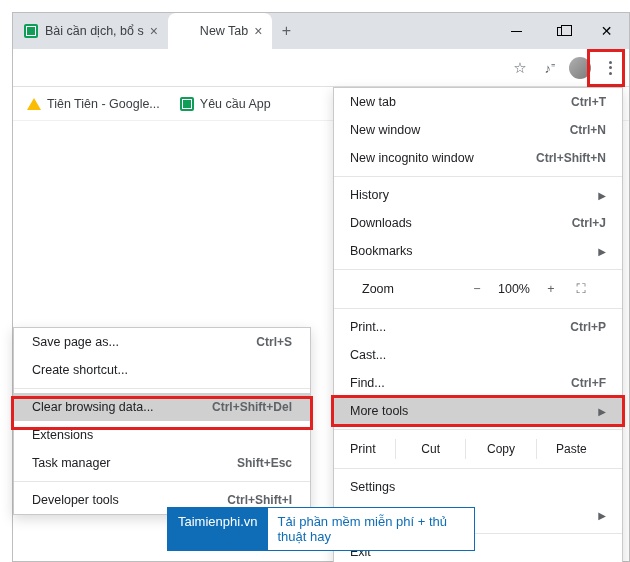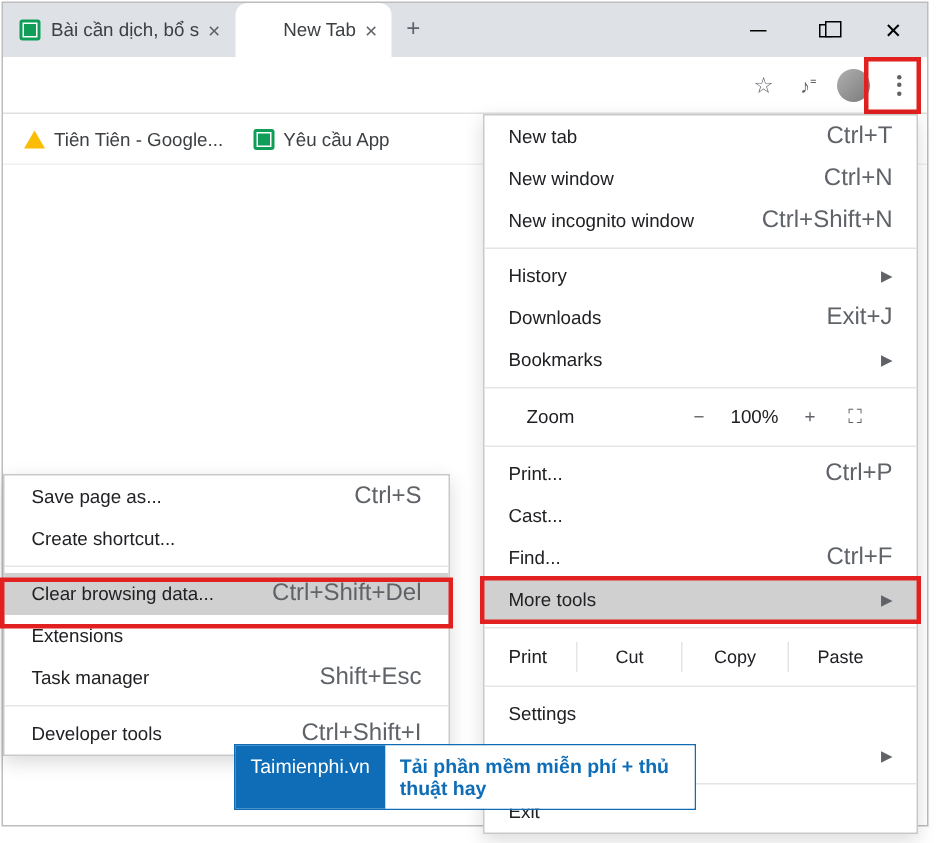--- a/index.html
+++ b/index.html
@@ -1,17 +1,17 @@
 <!DOCTYPE html>
 <html><head>
 <meta charset="utf-8">
 <style>
 * { box-sizing: border-box; margin: 0; padding: 0; font-family: "Segoe UI", Arial, sans-serif; }
 body { background: #fff; width: 630px; height: 562px; overflow: hidden; }
-.frame { border: 1px solid #bdbdbd; width: 618px; height: 550px; margin: 1px; position: relative; background: #fff; }
+.frame { border: 1px solid #bdbdbd; width: 618px; height: 550px; margin: 12px; position: relative; background: #fff; }
 .titlebar { display: flex; align-items: stretch; height: 36px; background: #dee1e6; }
 .tab { display: flex; align-items: center; gap: 6px; padding: 0 10px; height: 36px; font-size: 12.5px; color: #3c4043; position: relative; }
 .tab.active { background: #fff; border-top-left-radius: 8px; border-top-right-radius: 8px; }
 .tab .favicon { width: 16px; height: 16px; display: flex; align-items: center; justify-content: center; font-size: 13px; }
 .tab .close { color: #5f6368; font-size: 14px; }
 .newtab-btn { width: 28px; display: flex; align-items: center; justify-content: center; color: #5f6368; font-size: 16px; }
 .spacer { flex: 1; }
 .winbtns { display: flex; }
 .winbtn { width: 45px; display: flex; align-items: center; justify-content: center; color: #000; font-size: 11px; }
 .winbtn.close-w { font-size: 14px; }
@@ -24,40 +24,40 @@
 .dots span { width: 3px; height: 3px; background: #5f6368; border-radius: 50%; }
 .red-box-dots { position: absolute; top: 36px; right: 4px; width: 38px; height: 38px; border: 3px solid #e1201f; pointer-events: none; }
 .bookmarkbar { display: flex; align-items: center; height: 34px; padding-left: 6px; gap: 4px; background: #fff; border-bottom: 1px solid #f0f0f0; }
 .bmk { display: flex; align-items: center; gap: 6px; font-size: 12.5px; color: #3c4043; padding: 4px 8px; }
 .gd-ico { width:0; height:0; border-left:7px solid transparent; border-right:7px solid transparent; border-bottom:12px solid #fbbc04; position: relative; }
 .gs-ico { width: 14px; height: 14px; background: #0f9d58; border-radius: 2px; display: flex; align-items: center; justify-content: center; }
 .gs-ico::after { content:""; width:8px; height:8px; border:1px solid #fff; }
 .menu { position: absolute; top: 74px; right: 6px; width: 290px; background: #fff; border: 1px solid #c9c9c9; box-shadow: 0 4px 12px rgba(0,0,0,0.15); font-size: 12.5px; color: #202124; }
 .mi { display: flex; align-items: center; height: 28px; padding: 0 16px; justify-content: space-between; position: relative; }
 .mi .lbl { flex: 1; }
-.mi .sc { color: #5f6368; font-size: 16px; }
+.mi .sc { color: #5f6368; font-size: 12px; font-weight: bold; }
 .mi .arrow { color: #5f6368; font-size: 10px; margin-left: 8px; }
 .sep { height: 1px; background: #e5e5e5; margin: 4px 0; }
 .zoom-row { display: flex; align-items: center; height: 30px; padding: 0 28px; gap: 4px; }
 .zoom-row .lbl { flex: 1; }
 .zbtn { width: 26px; text-align: center; color: #5f6368; }
 .zval { width: 40px; text-align: center; }
 .fs { font-size: 13px; }
 .edit-row { display: flex; align-items: center; height: 30px; padding: 0 16px; }
 .edit-row .lbl { width: 45px; }
 .edit-row .eb { flex: 1; text-align: center; border-left: 1px solid #e5e5e5; height: 20px; line-height: 20px; font-size: 12px; }
 .mi.hl { background: #d0d0d0; }
 .red-box-moretools { position: absolute; left: -3px; right: -3px; top: -2px; height: 32px; border: 3px solid #e1201f; pointer-events: none; }
 .submenu { position: absolute; top: 314px; left: 0px; width: 298px; background: #fff; border: 1px solid #c9c9c9; box-shadow: 0 4px 12px rgba(0,0,0,0.15); font-size: 12.5px; color: #202124; }
 .submenu .mi { padding: 0 18px; align-items: center; }
 .submenu .mi.hl2 { background: #d0d0d0; }
 .red-box-clear { position: absolute; left: -3px; right: -3px; top: 68px; height: 34px; border: 3px solid #e1201f; pointer-events: none; }
 .footer { position: absolute; bottom: 10px; left: 50%; transform: translateX(-50%); display: flex; font-size: 13px; border: 1px solid #0e6db6; }
 .footer .brand { background: #0e6db6; color: #fff; padding: 6px 10px; }
-.footer .slogan { background: #fff; color: #0e6db6; padding: 6px 10px; font-weight: bold; }
+.footer .slogan { background: #fff; color: #0e6db6; padding: 6px 10px; }
 .min-line { width: 11px; height: 1px; background: #000; }
 .max-sq { width: 9px; height: 9px; border: 1px solid #000; position: relative; }
 .max-sq::after { content:""; position:absolute; top:-3px; left:3px; width:9px; height:9px; border:1px solid #000; background:#dee1e6; }
 </style>
 </head>
 <body>
 
 <div class="frame">
 
   <div class="titlebar">
@@ -125,21 +125,21 @@
         <span class="lbl">New incognito window</span>
         <span class="sc">Ctrl+Shift+N</span>
       </div>
     <div class="sep"></div>
     <div class="mi">
         <span class="lbl">History</span>
         <span class="arrow">▶</span>
       </div>
     <div class="mi">
         <span class="lbl">Downloads</span>
-        <span class="sc">Exit+J</span>
+        <span class="sc">Ctrl+J</span>
       </div>
     <div class="mi">
         <span class="lbl">Bookmarks</span>
         <span class="arrow">▶</span>
       </div>
     <div class="sep"></div>
     <div class="zoom-row">
       <span class="lbl">Zoom</span>
       <span class="zbtn">−</span>
       <span class="zval">100%</span>

